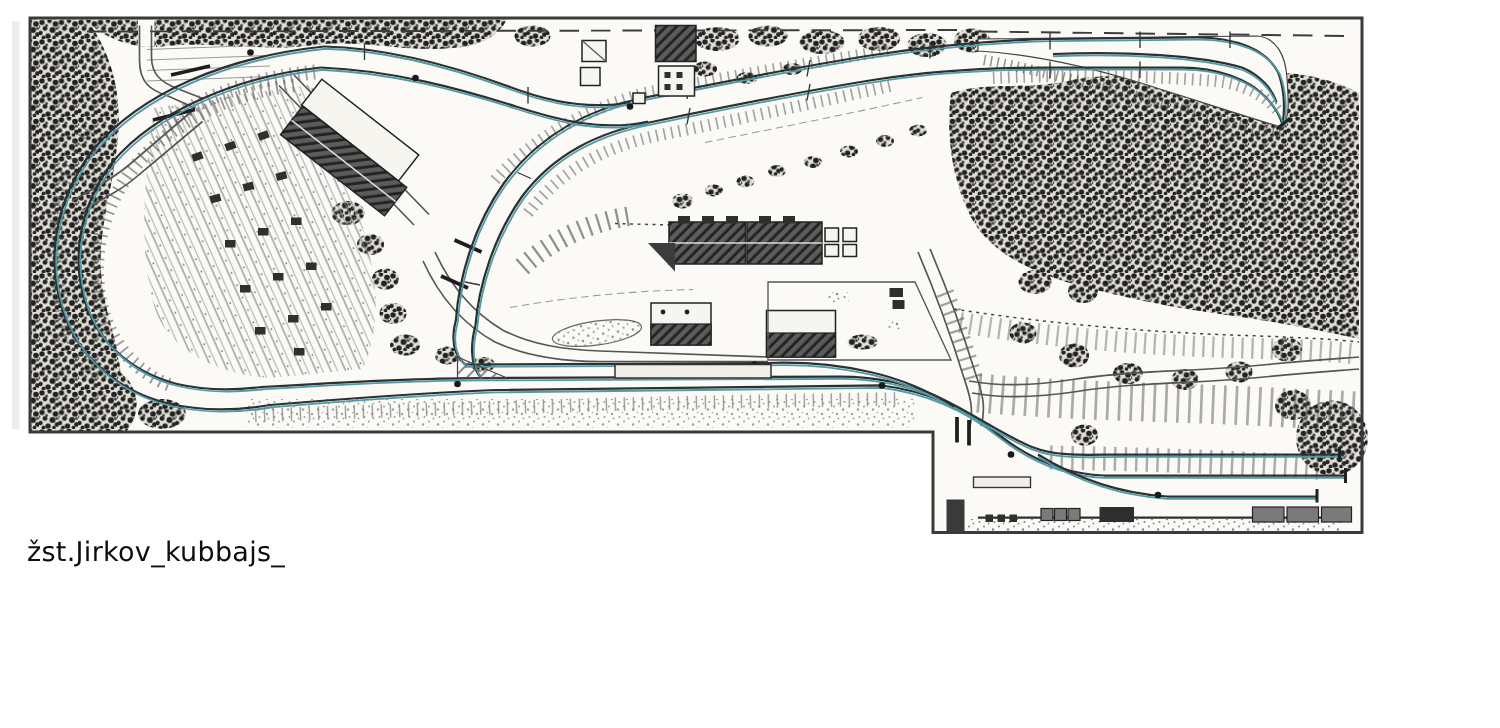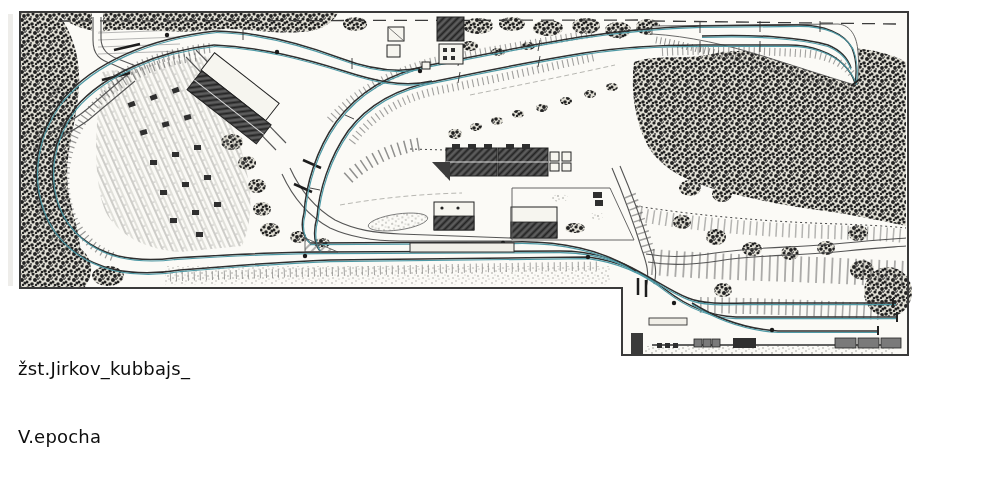--- a/index.html
+++ b/index.html
@@ -1,21 +1,21 @@
 <!DOCTYPE html>
 <html style="--track-accent: #4e9aa6;"><head>
 <meta charset="utf-8">
 <style>
   html,body{margin:0;padding:0;background:#ffffff;}
   .page{position:relative;width:1000px;height:485px;background:#fff;overflow:hidden;
         font-family:"DejaVu Sans","Liberation Sans",sans-serif;}
   .plan-svg{position:absolute;left:0;top:0;}
   .caption{position:absolute;left:18px;top:313px;color:#0d0d0d;font-size:18px;line-height:22.6px;
            letter-spacing:0.2px;white-space:pre;}
-  .caption div{height:22.6px;}
+  .caption div{height:22.6px;text-align:center;}
   
   .rail{fill:none;stroke:#2f2f2f;stroke-width:1.5;}
   .teal{fill:none;stroke:var(--track-accent,#4e9aa6);stroke-width:1.2;}
   .emb{fill:none;stroke:#4a4a4a;stroke-linecap:butt;}
   .road{fill:none;stroke:#555;stroke-width:1.1;}
   .dash-road{fill:none;stroke:#3c3c3c;stroke-width:1.3;stroke-dasharray:13 8;}
   .dotline{fill:none;stroke:#444;stroke-width:1;stroke-dasharray:2 3;}
   .contour{fill:none;stroke:#9a9a94;stroke-width:0.7;stroke-dasharray:5 3;}
   .bumper{stroke:#222;stroke-width:2;}
   .tick{stroke:#333;stroke-width:0.9;}
@@ -352,19 +352,18 @@
     <rect class="hut" x="657" y="343" width="5" height="5"></rect>
         <rect class="hut" x="665" y="343" width="5" height="5"></rect>
     <rect class="hut" x="673" y="343" width="5" height="5"></rect>
   </g>
 
   <path d="M20,12 L908,12 L908,355 L622,355 L622,288 L20,288 Z" fill="none" stroke="#3a3a3a" stroke-width="2"></path>
 </svg>
 
 <div class="caption">
   <div>žst.Jirkov_kubbajs_</div>
-  <div>V.epocha</div>
   
   
   
 </div>
 
 </div>
 
 </body></html>

